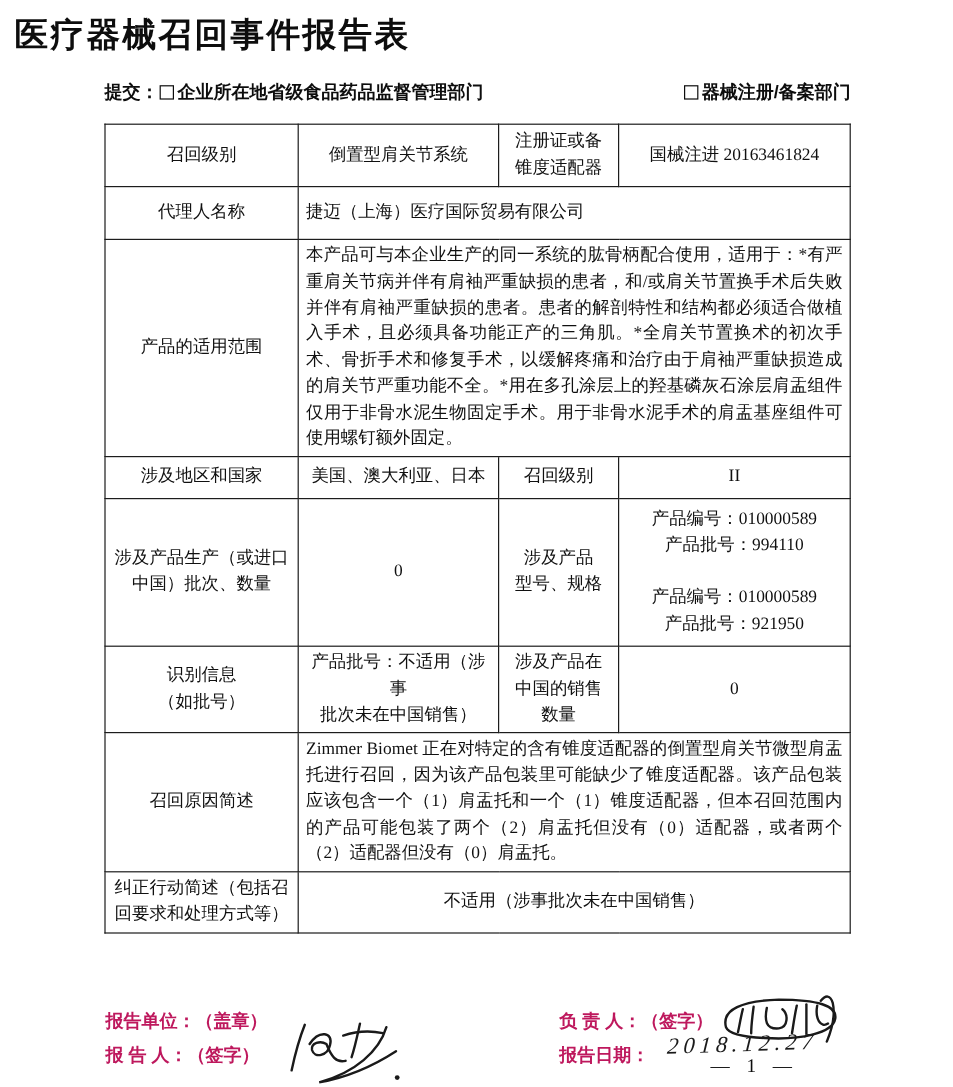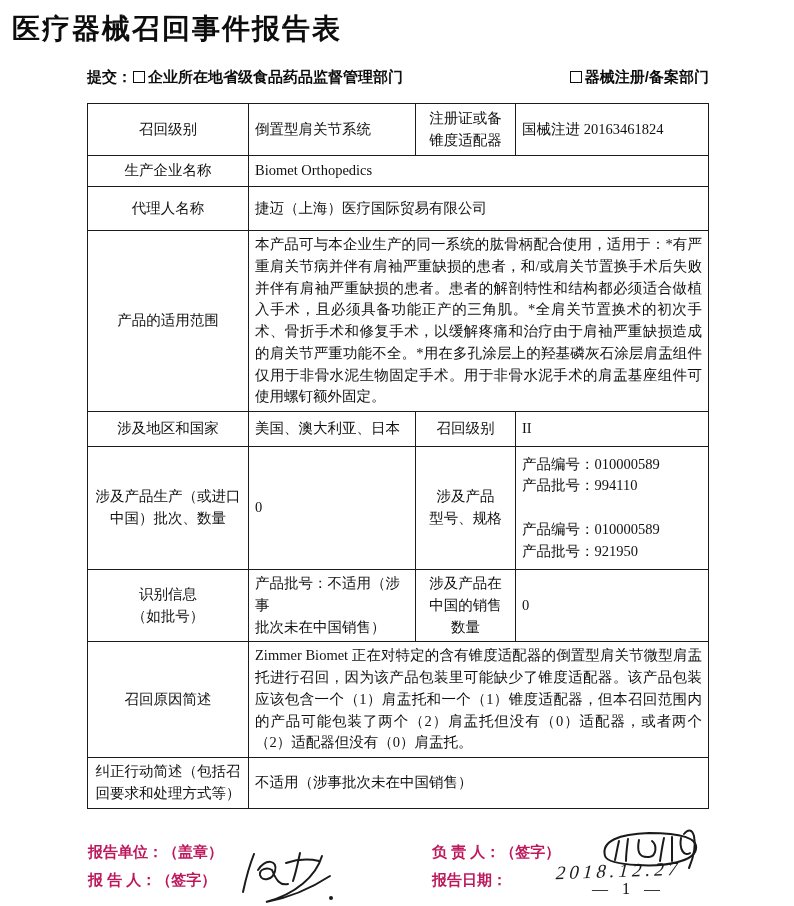--- a/index.html
+++ b/index.html
@@ -48,21 +48,21 @@
   }
   table.report td {
     border: 1px solid #1c1c1c;
     vertical-align: middle;
     font-size: 14.5px;
     line-height: 1.5;
     color: #101010;
     padding: 3px 6px;
   }
   td.lab { text-align: center; }
-  td.cen { }
+  td.cen { text-align: center; }
   td.lft { text-align: left; padding-left: 9px; }
   .ml { white-space: pre-line; }
   td.para {
     text-align: justify;
     padding: 5px 9px;
     line-height: 1.6;
     vertical-align: middle;
   }
   tr.h-r1 { height: 52px; }
   tr.h-r2 { height: 31px; }
@@ -77,21 +77,21 @@
   .footer-left, .footer-right {
     position: absolute;
     font-family: "Liberation Sans", "DejaVu Sans", sans-serif;
     font-weight: bold;
     font-size: 15px;
     color: #be185d;
     line-height: 28px;
     white-space: pre-line;
   }
   .footer-left { left: 88px; top: 838px; }
-  .footer-right { left: 432px; top: 838px; }
+  .footer-right { left: 466px; top: 838px; }
   .sig { position: absolute; }
   .sig path { fill: none; stroke: #1a1a1a; stroke-width: 2; stroke-linecap: round; }
   .sig-reporter { left: 236px; top: 846px; }
   .sig-responsible { left: 597px; top: 828px; }
   .hand-date {
     position: absolute;
     left: 556px; top: 860px;
     font-family: "Liberation Serif", "DejaVu Serif", serif;
     font-style: italic;
     font-size: 19px;
@@ -132,24 +132,20 @@
         <col style="width:193px">
     </colgroup>
     <tbody>
         <tr class="h-r1">
       <td class="lab">召回级别</td>
       <td class="cen">倒置型肩关节系统</td>
       <td class="lab ml">注册证或备
 锥度适配器</td>
       <td class="cen">国械注进 20163461824</td>
     </tr>
-    <tr class="h-r2">
-      <td class="lab">生产企业名称</td>
-      <td class="lft" colspan="3">Biomet Orthopedics</td>
-    </tr>
     <tr class="h-r3">
       <td class="lab">代理人名称</td>
       <td class="lft" colspan="3">捷迈（上海）医疗国际贸易有限公司</td>
     </tr>
     <tr class="h-r5">
       <td class="lab">产品的适用范围</td>
       <td class="para" colspan="3">本产品可与本企业生产的同一系统的肱骨柄配合使用，适用于：*有严重肩关节病并伴有肩袖严重缺损的患者，和/或肩关节置换手术后失败并伴有肩袖严重缺损的患者。患者的解剖特性和结构都必须适合做植入手术，且必须具备功能正产的三角肌。*全肩关节置换术的初次手术、骨折手术和修复手术，以缓解疼痛和治疗由于肩袖严重缺损造成的肩关节严重功能不全。*用在多孔涂层上的羟基磷灰石涂层肩盂组件仅用于非骨水泥生物固定手术。用于非骨水泥手术的肩盂基座组件可使用螺钉额外固定。</td>
     </tr>
     <tr class="h-r6">
       <td class="lab">涉及地区和国家</td>

